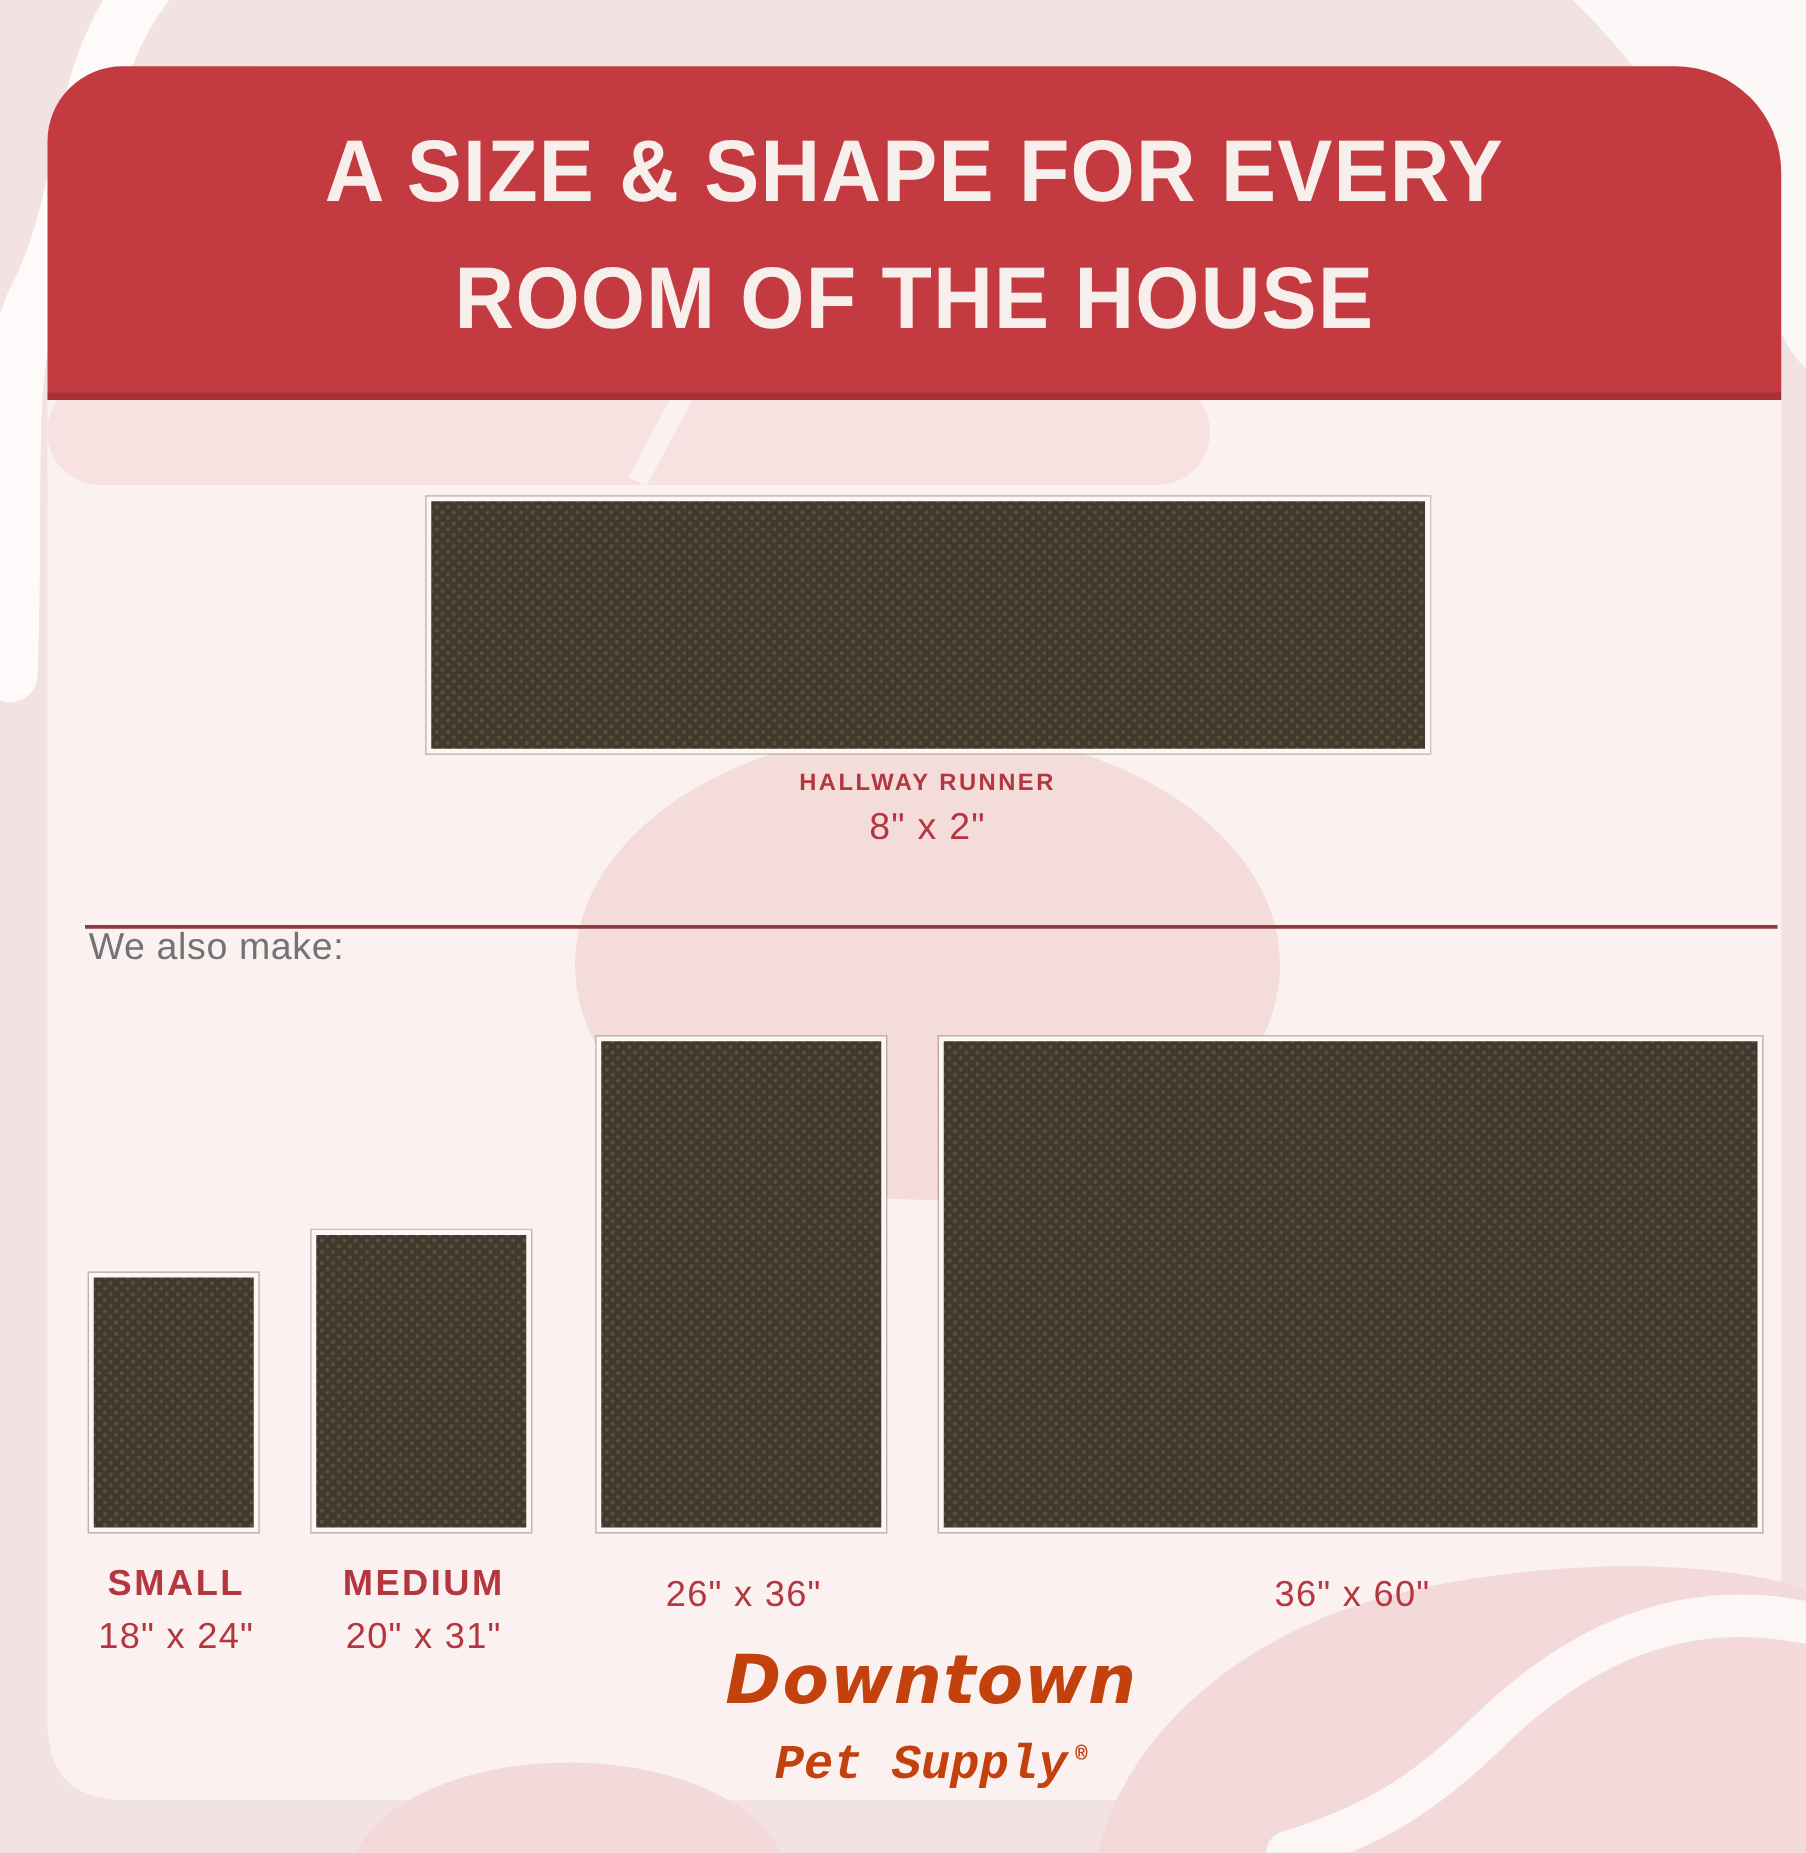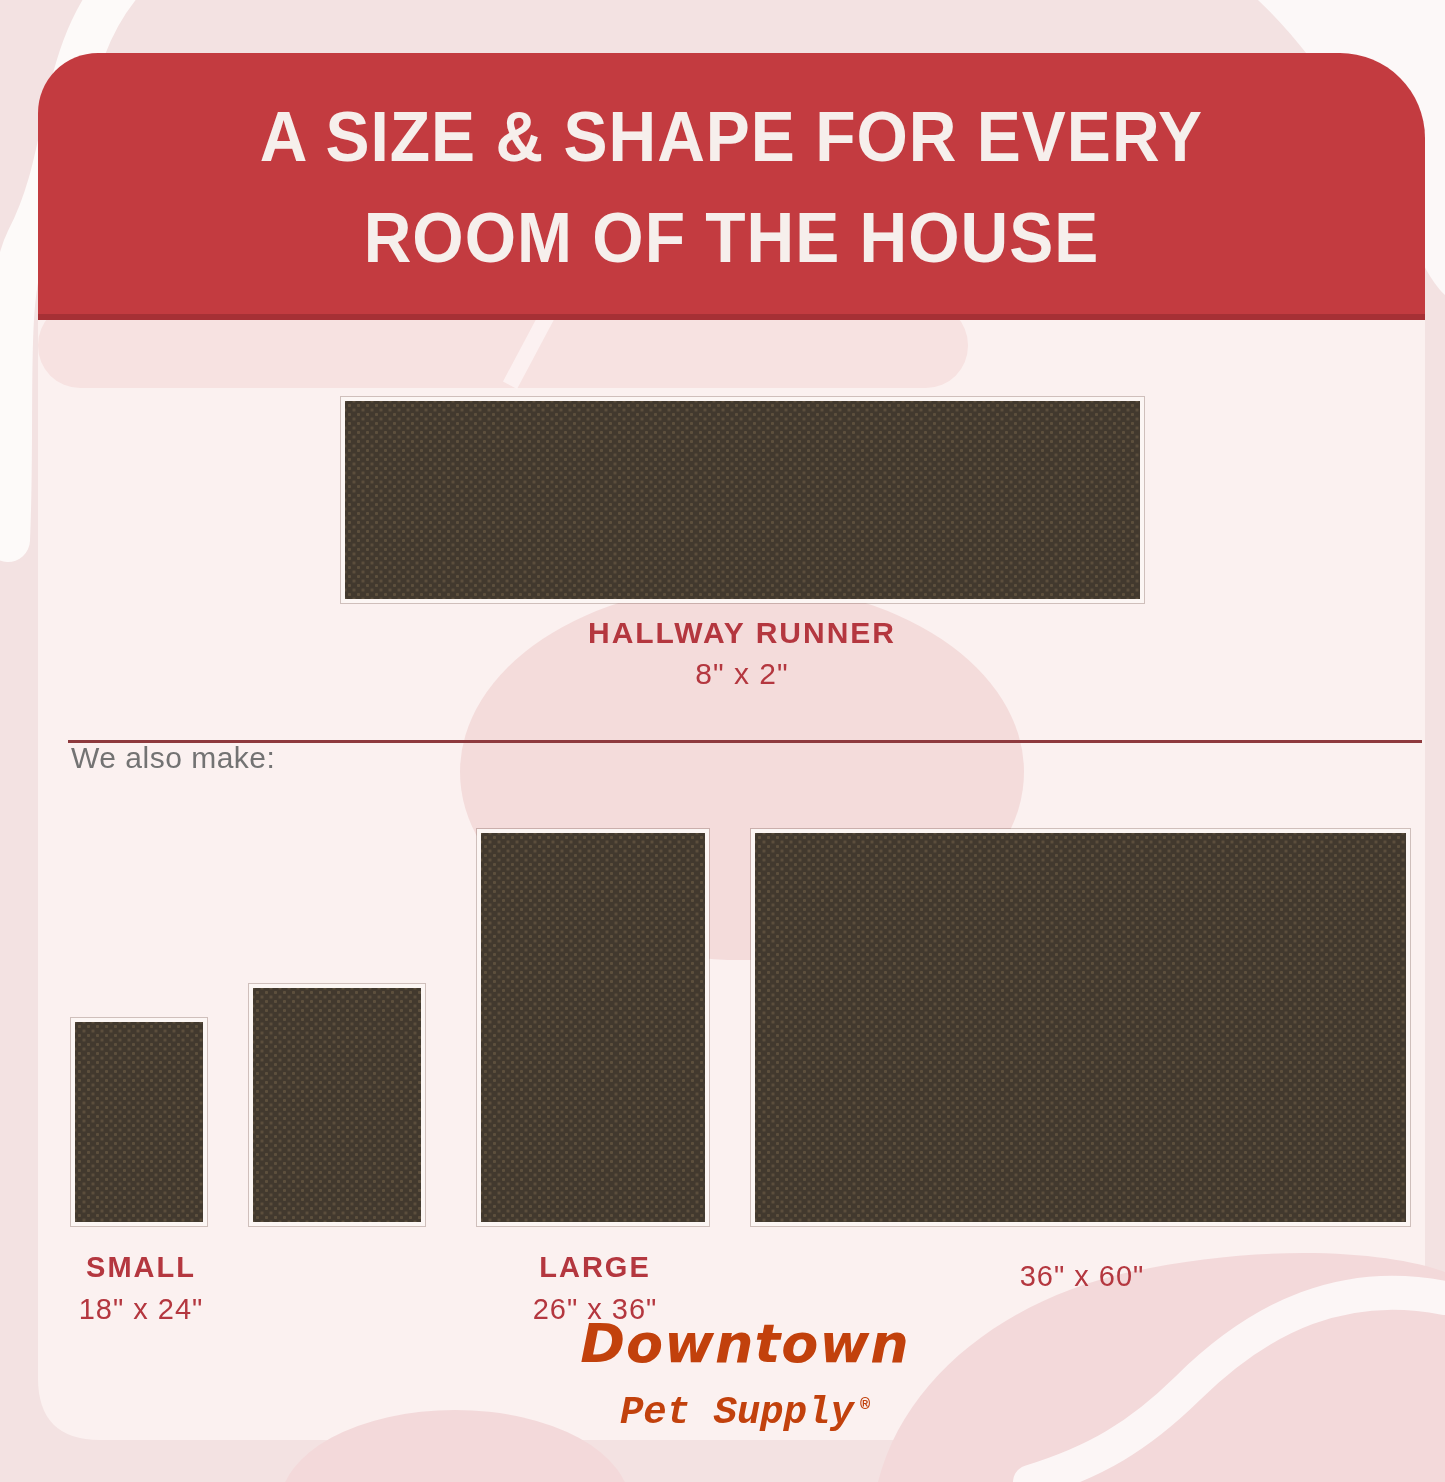--- a/index.html
+++ b/index.html
@@ -41,21 +41,21 @@
   .rug-small {left:71px; top:1003px;width:128px;height:200px;}
   .rug-medium{left:249px;top:969px; width:168px;height:234px;}
   .rug-large {left:477px;top:814px; width:224px;height:389px;}
   .rug-xlarge{left:751px;top:814px; width:651px;height:389px;}
 
   
   .size-label{ text-align:center;color:#b4373f; }
   .size-label .name{font-size:29px;font-weight:600;letter-spacing:2px;}
   .size-label .dims{font-size:29px;font-weight:500;letter-spacing:1px;margin-top:9px;}
   .runner-label{left:442px;top:601px;width:600px;}
-  .runner-label .name{font-size:30px;}
+  .runner-label .name{font-size:19px;}
   .runner-label .dims{font-size:30px;margin-top:7px;}
   .label-small {left:-9px; top:1236px;width:300px;}
   .label-medium{left:189px;top:1236px;width:300px;}
   .label-large {left:445px;top:1236px;width:300px;}
   .label-xlarge{left:932px;top:1236px;width:300px;}
 
   
   .divider{left:68px;top:725px;width:1354px;height:3px;background:#8e3a3e;}
   .intro{left:71px;top:726px;font-size:30px;color:#737373;font-weight:500;letter-spacing:.5px;}
 
@@ -114,22 +114,25 @@
 
   <div class="layer rug rug-small"></div>
   <div class="layer rug rug-medium"></div>
   <div class="layer rug rug-large"></div>
   <div class="layer rug rug-xlarge"></div>
 
   <div class="layer size-label label-small">
     <div class="name">SMALL</div>
     <div class="dims">18" x 24"</div>
   </div>
+  <div class="layer size-label label-medium">
+    <div class="name">MEDIUM</div>
+    <div class="dims">20" x 31"</div>
+  </div>
   <div class="layer size-label label-large">
-    <div class="name">LARGE</div>
     <div class="dims">26" x 36"</div>
   </div>
   <div class="layer size-label label-xlarge">
     <div class="dims">36" x 60"</div>
   </div>
 
   <div class="layer logo">
     <div class="l1">Downtown</div>
     <div class="l2"><span>Pet Supply</span><span class="reg">®</span></div>
   </div>

